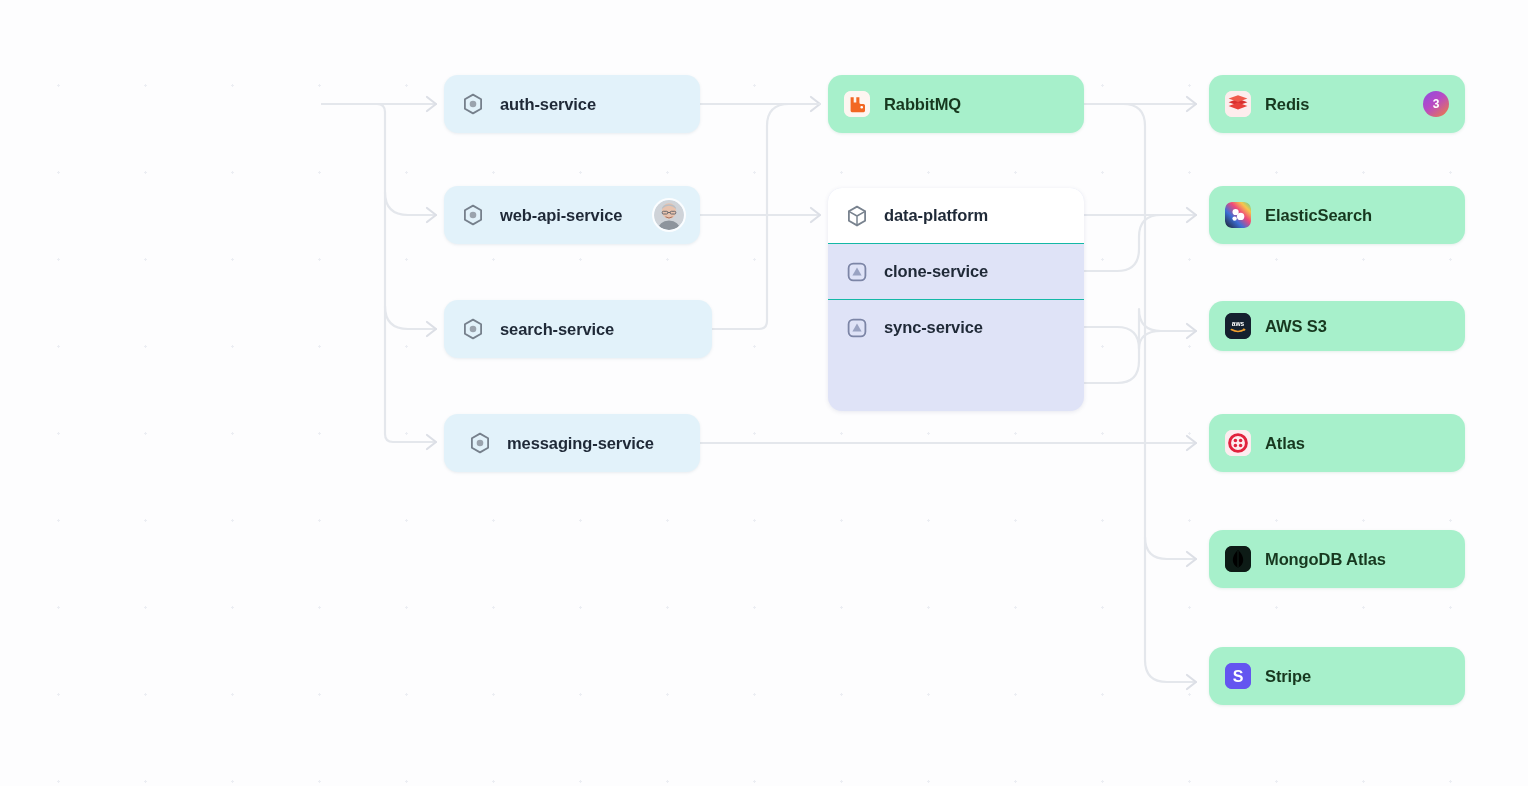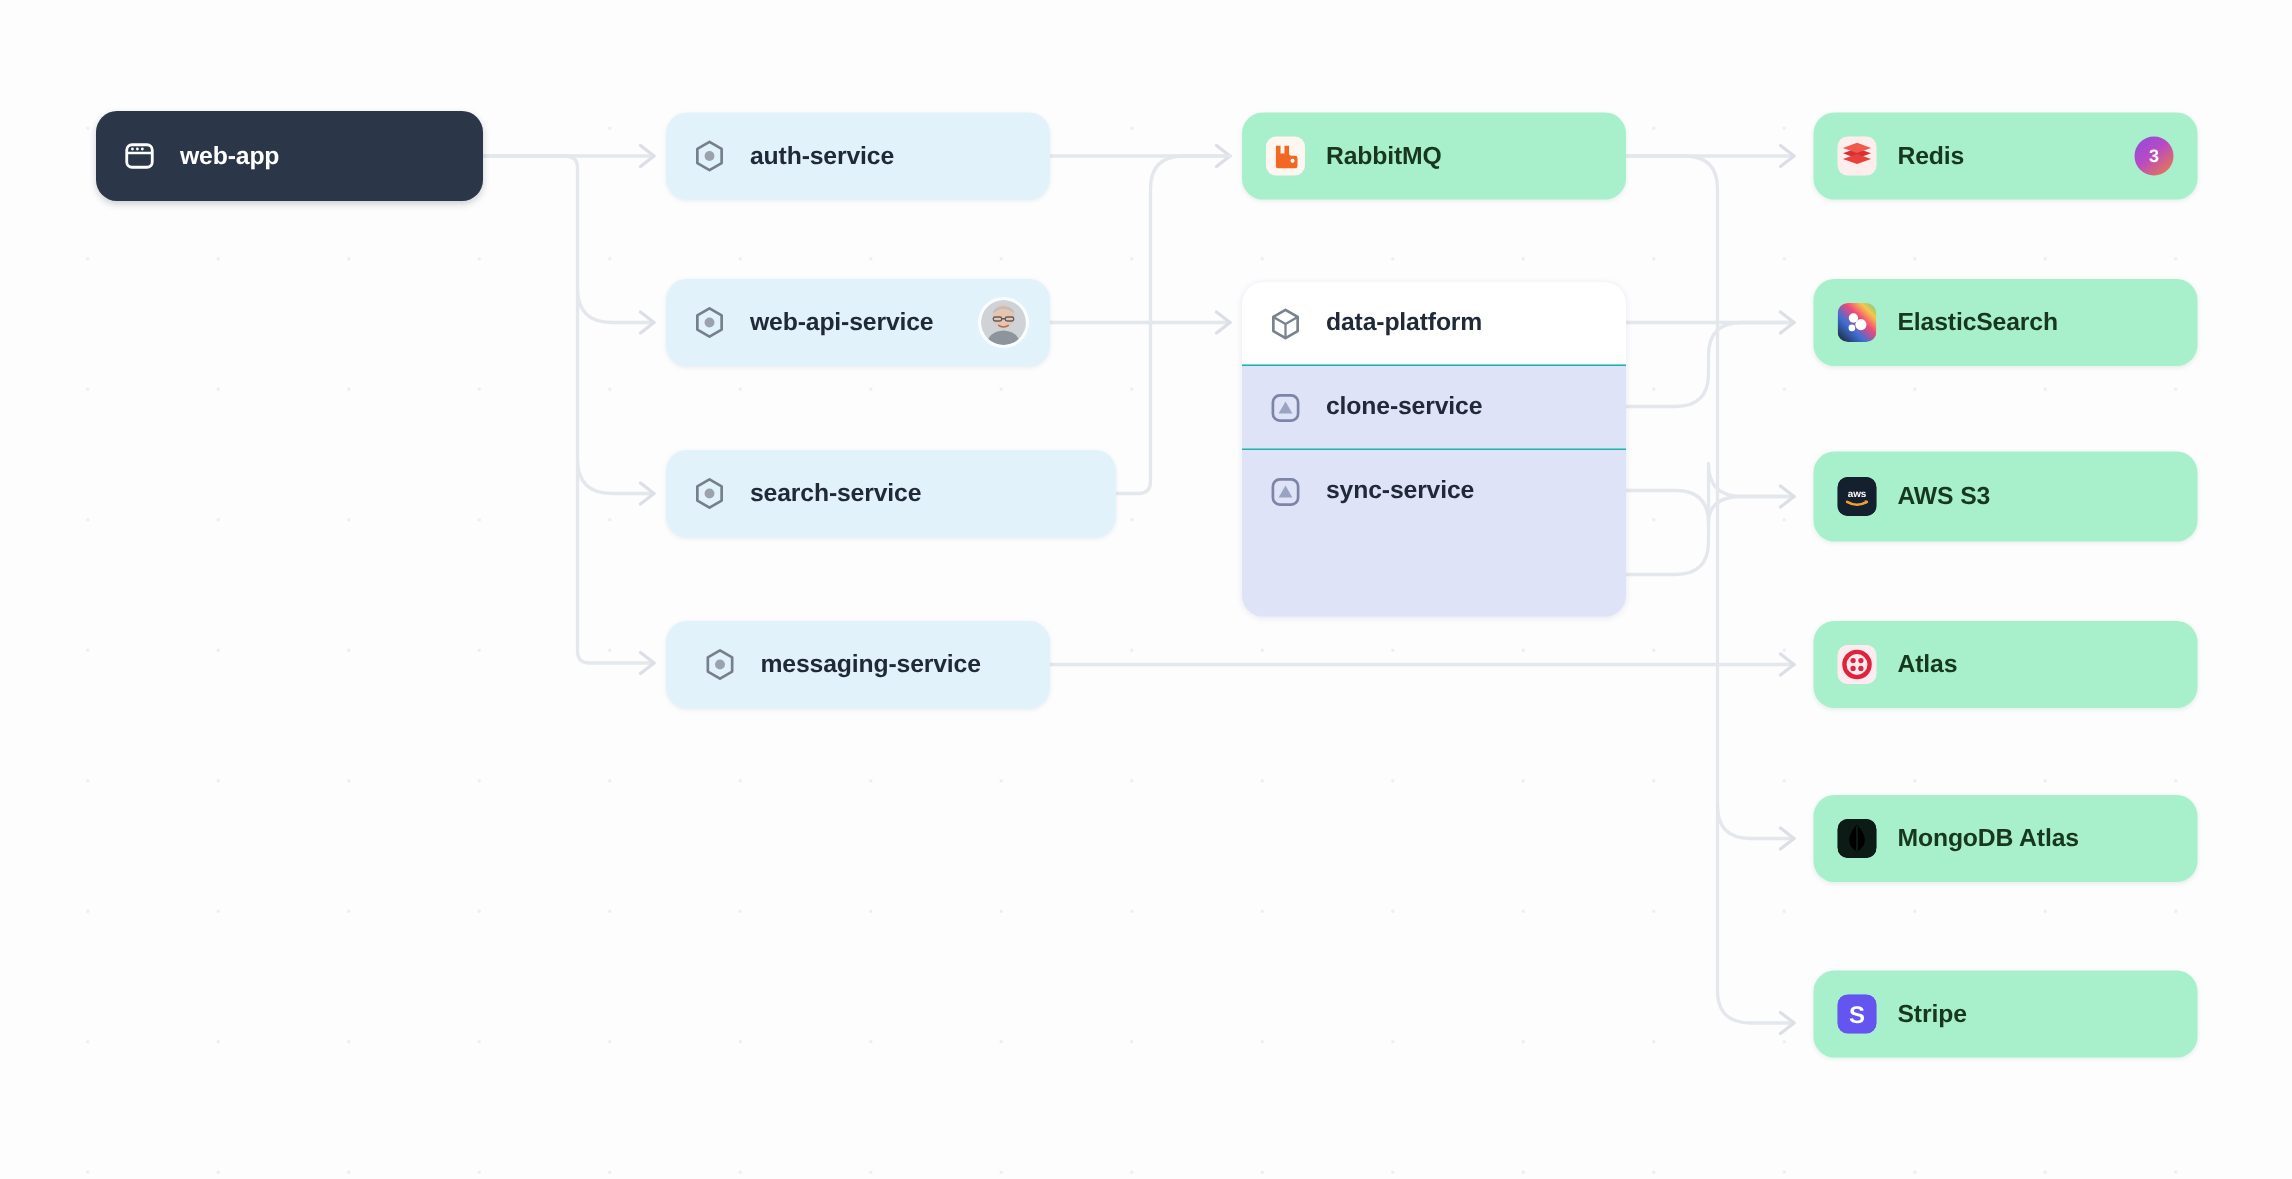--- a/index.html
+++ b/index.html
@@ -202,32 +202,20 @@
     <path class="edge-path" d="M 1145 537 Q 1145 559 1167 559 H 1196"></path>
 
     <path class="arrow-head" d="M 1187 97 L 1196 104 L 1187 111"></path>
     <path class="arrow-head" d="M 1187 208 L 1196 215 L 1187 222"></path>
     <path class="arrow-head" d="M 1187 324 L 1196 331 L 1187 338"></path>
     <path class="arrow-head" d="M 1187 436 L 1196 443 L 1187 450"></path>
     <path class="arrow-head" d="M 1187 552 L 1196 559 L 1187 566"></path>
     <path class="arrow-head" d="M 1187 675 L 1196 682 L 1187 689"></path>
   </svg>
 
-  <div class="node root" style="left:64px; top:74px; width:258px; height:60px;">
-    <span class="icon">
-      <svg width="26" height="26" viewBox="0 0 26 26">
-        <rect x="4.5" y="5.5" width="17" height="15" rx="3.5" fill="none" stroke="#ffffff" stroke-width="1.9"></rect>
-        <line x1="4.5" y1="11" x2="21.5" y2="11" stroke="#ffffff" stroke-width="1.6"></line>
-        <circle cx="8.3" cy="8.3" r="0.95" fill="#ffffff"></circle>
-        <circle cx="11.6" cy="8.3" r="0.95" fill="#ffffff"></circle>
-        <circle cx="14.9" cy="8.3" r="0.95" fill="#ffffff"></circle>
-      </svg>
-    </span>
-    <span class="node-label">web-app</span>
-  </div>
 
   <div class="node service" style="left:444px; top:75px; width:256px; height:58px;">
     <span class="icon">
       <svg width="26" height="26" viewBox="0 0 26 26">
         <path d="M13 3.6 L21.1 8.3 L21.1 17.7 L13 22.4 L4.9 17.7 L4.9 8.3 Z" fill="none" stroke="#76808c" stroke-width="1.8" stroke-linejoin="round"></path>
         <circle cx="13" cy="13" r="3.3" fill="#9aa3ad"></circle>
       </svg>
     </span>
     <span class="node-label">auth-service</span>
   </div>
@@ -254,21 +242,21 @@
           <rect x="8.2" y="11.3" width="5.6" height="2.7" rx="1.2" fill="none" stroke="#5a5f66" stroke-width="0.9"></rect>
           <rect x="16.2" y="11.3" width="5.6" height="2.7" rx="1.2" fill="none" stroke="#5a5f66" stroke-width="0.9"></rect>
           <line x1="13.8" y1="12.5" x2="16.2" y2="12.5" stroke="#5a5f66" stroke-width="0.9"></line>
           <path d="M11.5 16.8 Q15 19.2 18.5 16.8" fill="none" stroke="#a8715c" stroke-width="1"></path>
           <path d="M3.5 30 Q5 21 15 20.4 Q25 21 26.5 30 Z" fill="#8d949c"></path>
         </g>
       </svg>
     </span>
   </div>
 
-  <div class="node service" style="left:444px; top:300px; width:300px; height:58px;">
+  <div class="node service" style="left:444px; top:300px; width:268px; height:58px;">
     <span class="icon">
       <svg width="26" height="26" viewBox="0 0 26 26">
         <path d="M13 3.6 L21.1 8.3 L21.1 17.7 L13 22.4 L4.9 17.7 L4.9 8.3 Z" fill="none" stroke="#76808c" stroke-width="1.8" stroke-linejoin="round"></path>
         <circle cx="13" cy="13" r="3.3" fill="#9aa3ad"></circle>
       </svg>
     </span>
     <span class="node-label">search-service</span>
   </div>
 
   <div class="node service" style="left:444px; top:414px; width:256px; height:58px;padding-left:23px;">
@@ -352,21 +340,21 @@
         </defs>
         <rect width="26" height="26" rx="6" fill="url(#esg)"></rect>
         <circle cx="10.6" cy="10" r="3.1" fill="#ffffff"></circle>
         <circle cx="15.6" cy="14.4" r="3.7" fill="#ffffff"></circle>
         <circle cx="9.6" cy="16.6" r="2.2" fill="#ffffff"></circle>
       </svg>
     </span>
     <span class="node-label">ElasticSearch</span>
   </div>
 
-  <div class="node ext" style="left:1209px; top:301px; width:256px; height:60px;">
+  <div class="node ext" style="left:1209px; top:301px; width:256px; height:50px;">
     <span class="logo-tile" style="background:#141f2e;">
       <svg width="26" height="26" viewBox="0 0 26 26">
         <rect width="26" height="26" rx="6" fill="#15202f"></rect>
         <text x="13" y="13.2" font-family="Liberation Sans, sans-serif" font-size="6.6" font-weight="700" fill="#ffffff" text-anchor="middle">aws</text>
         <path d="M6.4 16.6 Q13 20.4 19.6 16.6" fill="none" stroke="#f0a030" stroke-width="1.7" stroke-linecap="round"></path>
         <path d="M18 15.3 L20.2 16.2 L19 18.2" fill="#f0a030"></path>
       </svg>
     </span>
     <span class="node-label">AWS S3</span>
   </div>

